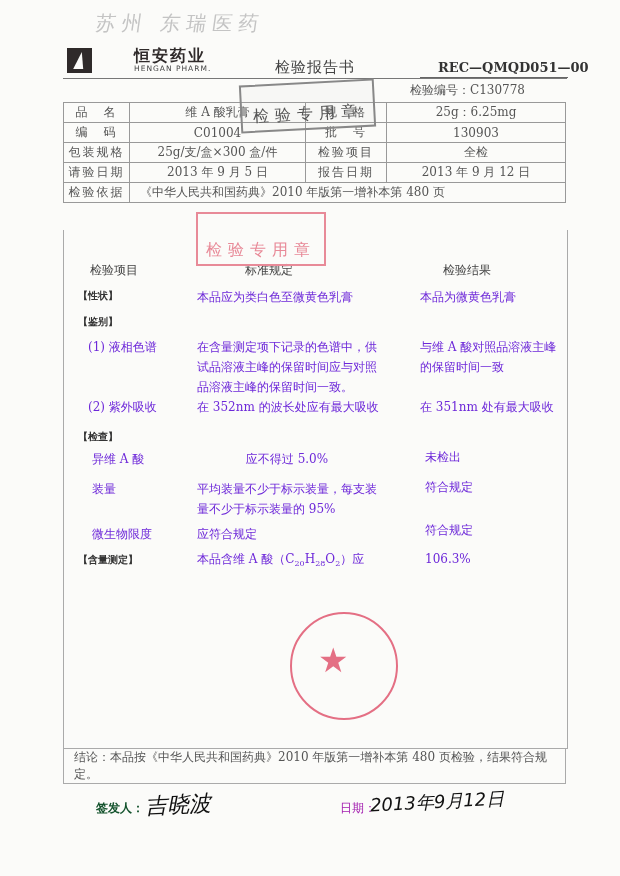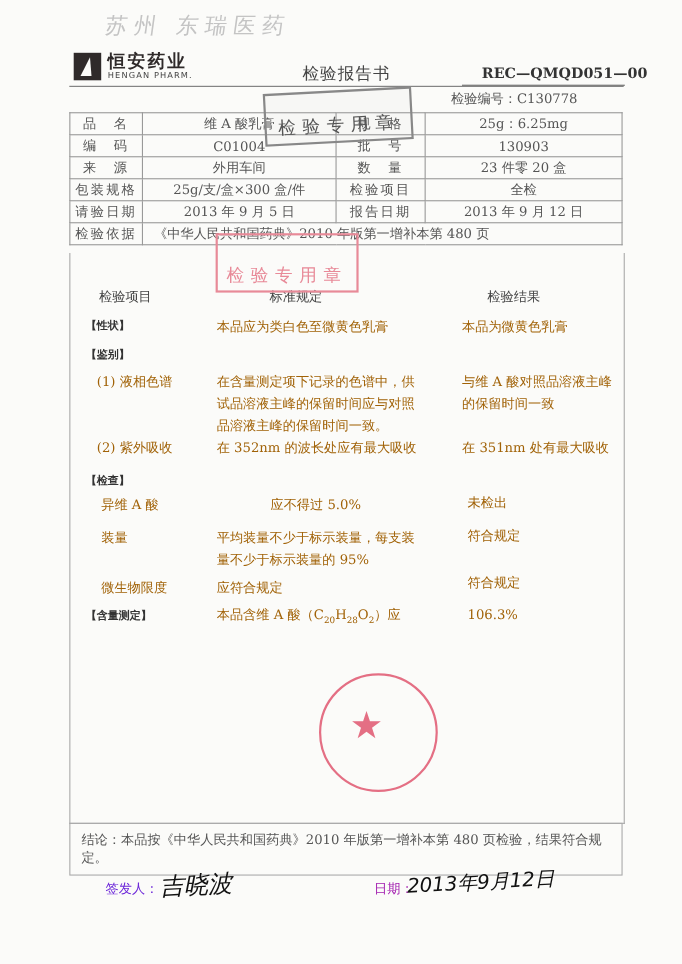--- a/index.html
+++ b/index.html
@@ -2,21 +2,21 @@
 <html><head>
 <meta charset="utf-8">
 <style>
   html, body { margin:0; padding:0; }
   body {
     width:620px; height:876px; background:#fbfbf9; position:relative; overflow:hidden;
     font-family: "DejaVu Serif", "Liberation Serif", serif; color:#444;
   }
   .abs { position:absolute; }
   .handwrite-top { left:96px; top:10px; font-size:20px; color:#c4c4c4; letter-spacing:6px; font-family:"DejaVu Sans", sans-serif; transform:skewX(-8deg); }
-  .logo { left:67px; top:48px; display:flex; align-items:center; }
+  .logo { left:67px; top:48px; display:flex; align-items:center;gap:36px; }
   .logo-mark { width:25px; height:25px; background:#2f2a2a; position:relative; }
   .logo-mark:after { content:""; position:absolute; left:8px; top:4px; width:0; height:0;
     border-left:5px solid transparent; border-right:5px solid transparent; border-bottom:17px solid #fbfbf9; transform:skewX(-12deg); }
   .logo-text { margin-left:6px; }
   .logo-cn { font-family:"DejaVu Sans", sans-serif; font-weight:bold; font-size:16px; color:#2f2a2a; letter-spacing:2px; line-height:16px; }
   .logo-en { font-family:"DejaVu Sans", sans-serif; font-size:7.5px; color:#444; letter-spacing:1px; }
   .header-rule { left:63px; top:78px; width:504px; height:1px; background:#777; }
   .title { left:275px; top:58px; font-size:15px; color:#444; letter-spacing:1px; }
   .recno { left:438px; top:60px; font-size:13px; font-weight:bold; color:#333; }
   .recno-rule { left:420px; top:77px; width:148px; height:1px; background:#666; }
@@ -24,28 +24,28 @@
 
   table.info { position:absolute; left:63px; top:102px; width:503px; border-collapse:collapse; font-size:12px; color:#555; }
   table.info td { border:1px solid #999; height:19px; padding:0; text-align:center; }
   table.info td.lbl { width:65px; letter-spacing:2px; }
   table.info td.val { width:175px; }
   table.info td.lbl2 { width:80px; letter-spacing:2px; }
   table.info td.left { text-align:left; padding-left:10px; }
 
   .body-box { left:63px; top:230px; width:503px; height:518px; border:1px solid #aaa; border-top:none; }
   .col-h { top:262px; font-size:12px; color:#444; }
-  .row { font-size:12px; color:#a16207; line-height:20px; }
+  .row { font-size:12px; color:#6d28d9; line-height:20px; }
   .sec { font-size:10px; color:#333; font-weight:bold; }
   .std { width:180px; }
   .res { width:150px; }
   sub { font-size:8px; }
 
-  .conclusion { left:63px; top:748px; width:503px; height:48px; border:1px solid #aaa; font-size:12px; color:#555; display:flex; align-items:center; padding-left:10px; box-sizing:border-box; }
-  .signer { left:96px; top:800px; font-size:12px; color:#6d28d9; }
+  .conclusion { left:63px; top:748px; width:503px; height:36px; border:1px solid #aaa; font-size:12px; color:#555; display:flex; align-items:center; padding-left:10px; box-sizing:border-box; }
+  .signer { left:96px; top:800px; font-size:12px; color:#14532d;font-weight:bold; }
   .sig { left:145px; top:790px; font-size:22px; color:#111; font-family:"DejaVu Sans", sans-serif; font-style:italic; transform:rotate(-3deg); }
   .date-lbl { left:340px; top:800px; font-size:12px; color:#a21caf; }
   .date-hand { left:370px; top:790px; font-size:18px; color:#111; font-family:"DejaVu Sans", sans-serif; font-style:italic; transform:rotate(-3deg); }
 
   .stamp-rect { border:2px solid; font-family:"DejaVu Sans", sans-serif; letter-spacing:6px; display:flex; align-items:flex-end; justify-content:center; padding-bottom:3px; box-sizing:border-box; }
   .stamp-gray { left:240px; top:82px; width:135px; height:48px; border-color:#888; color:#555; font-size:16px; transform:rotate(-3deg); background:rgba(180,180,180,0.06); }
   .stamp-red { left:196px; top:212px; width:130px; height:54px; border-color:#e88a98; color:#e88a98; font-size:16px; }
   .stamp-circle { left:290px; top:612px; width:104px; height:104px; border:2px solid #e46f84; border-radius:50%; }
   .stamp-star { left:318px; top:643px; font-size:34px; color:#e46f84; line-height:34px; }
   .stamp-circ-text { left:301px; top:625px; width:84px; height:84px; font-size:9px; color:#e88a98; text-align:center; font-family:"DejaVu Sans", sans-serif; }
@@ -75,26 +75,20 @@
     <td class="lbl">品　名</td>
     <td class="val">维 A 酸乳膏</td>
     <td class="lbl2">规　格</td>
     <td>25g：6.25mg</td>
   </tr>
   <tr>
     <td class="lbl">编　码</td>
     <td class="val">C01004</td>
     <td class="lbl2">批　号</td>
     <td>130903</td>
-  </tr>
-  <tr>
-    <td class="lbl">来　源</td>
-    <td class="val">外用车间</td>
-    <td class="lbl2">数　量</td>
-    <td>23 件零 20 盒</td>
   </tr>
   <tr>
     <td class="lbl">包装规格</td>
     <td class="val">25g/支/盒×300 盒/件</td>
     <td class="lbl2">检验项目</td>
     <td>全检</td>
   </tr>
   <tr>
     <td class="lbl">请验日期</td>
     <td class="val">2013 年 9 月 5 日</td>

